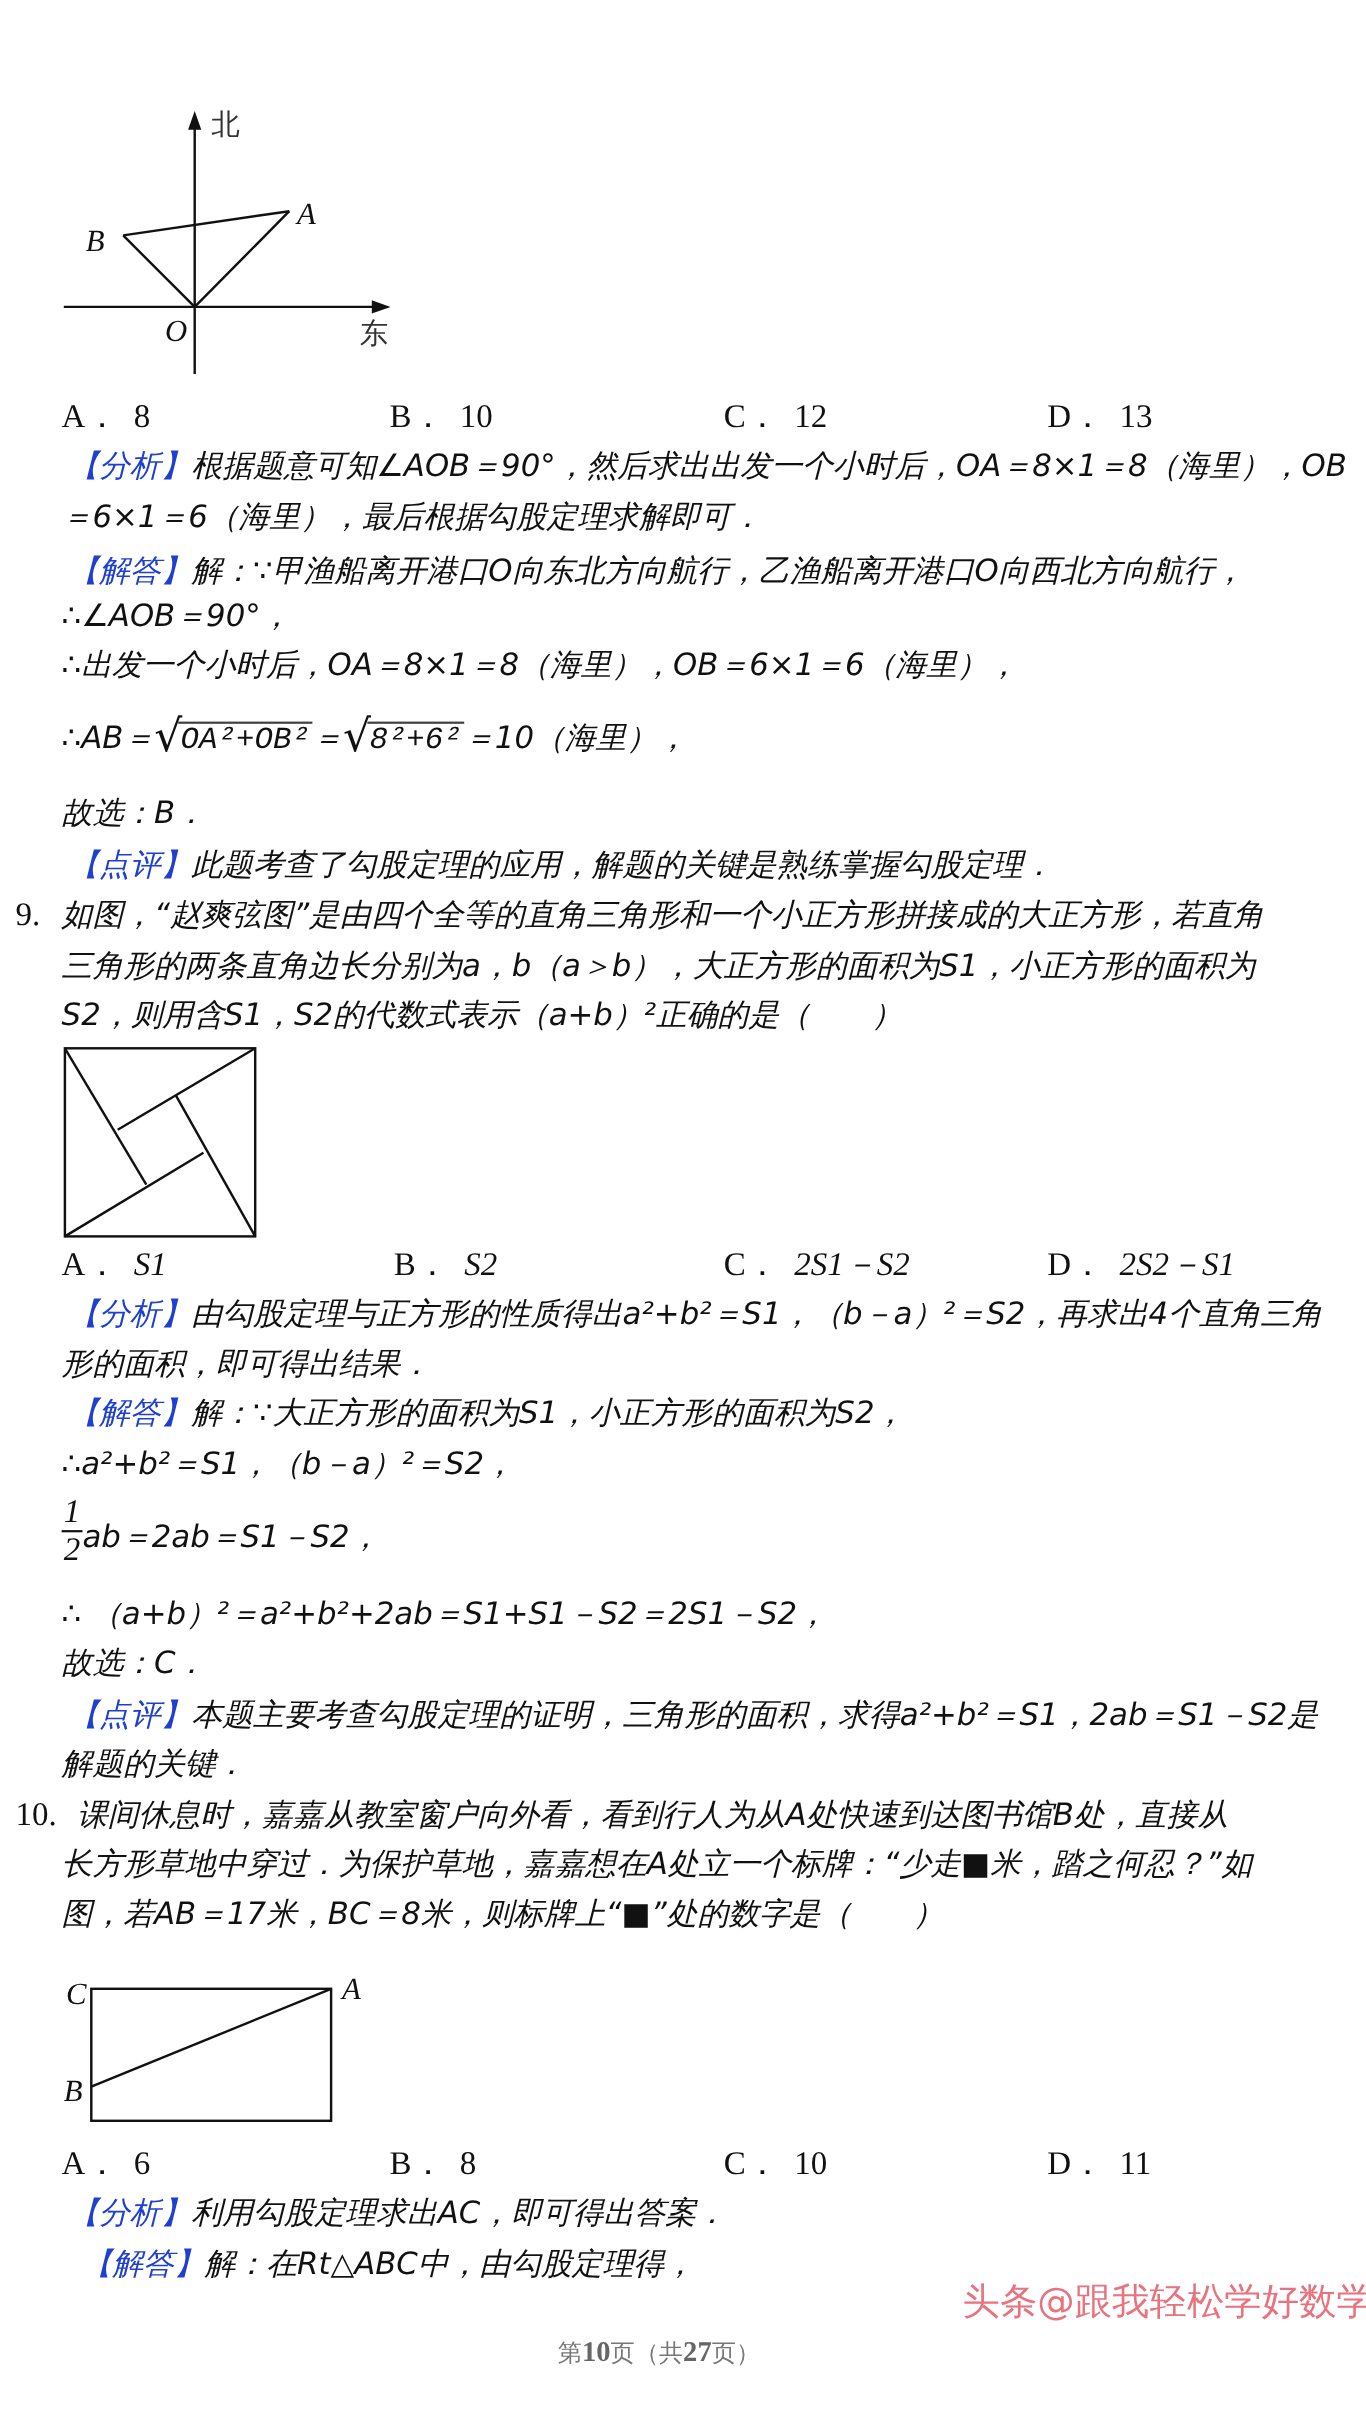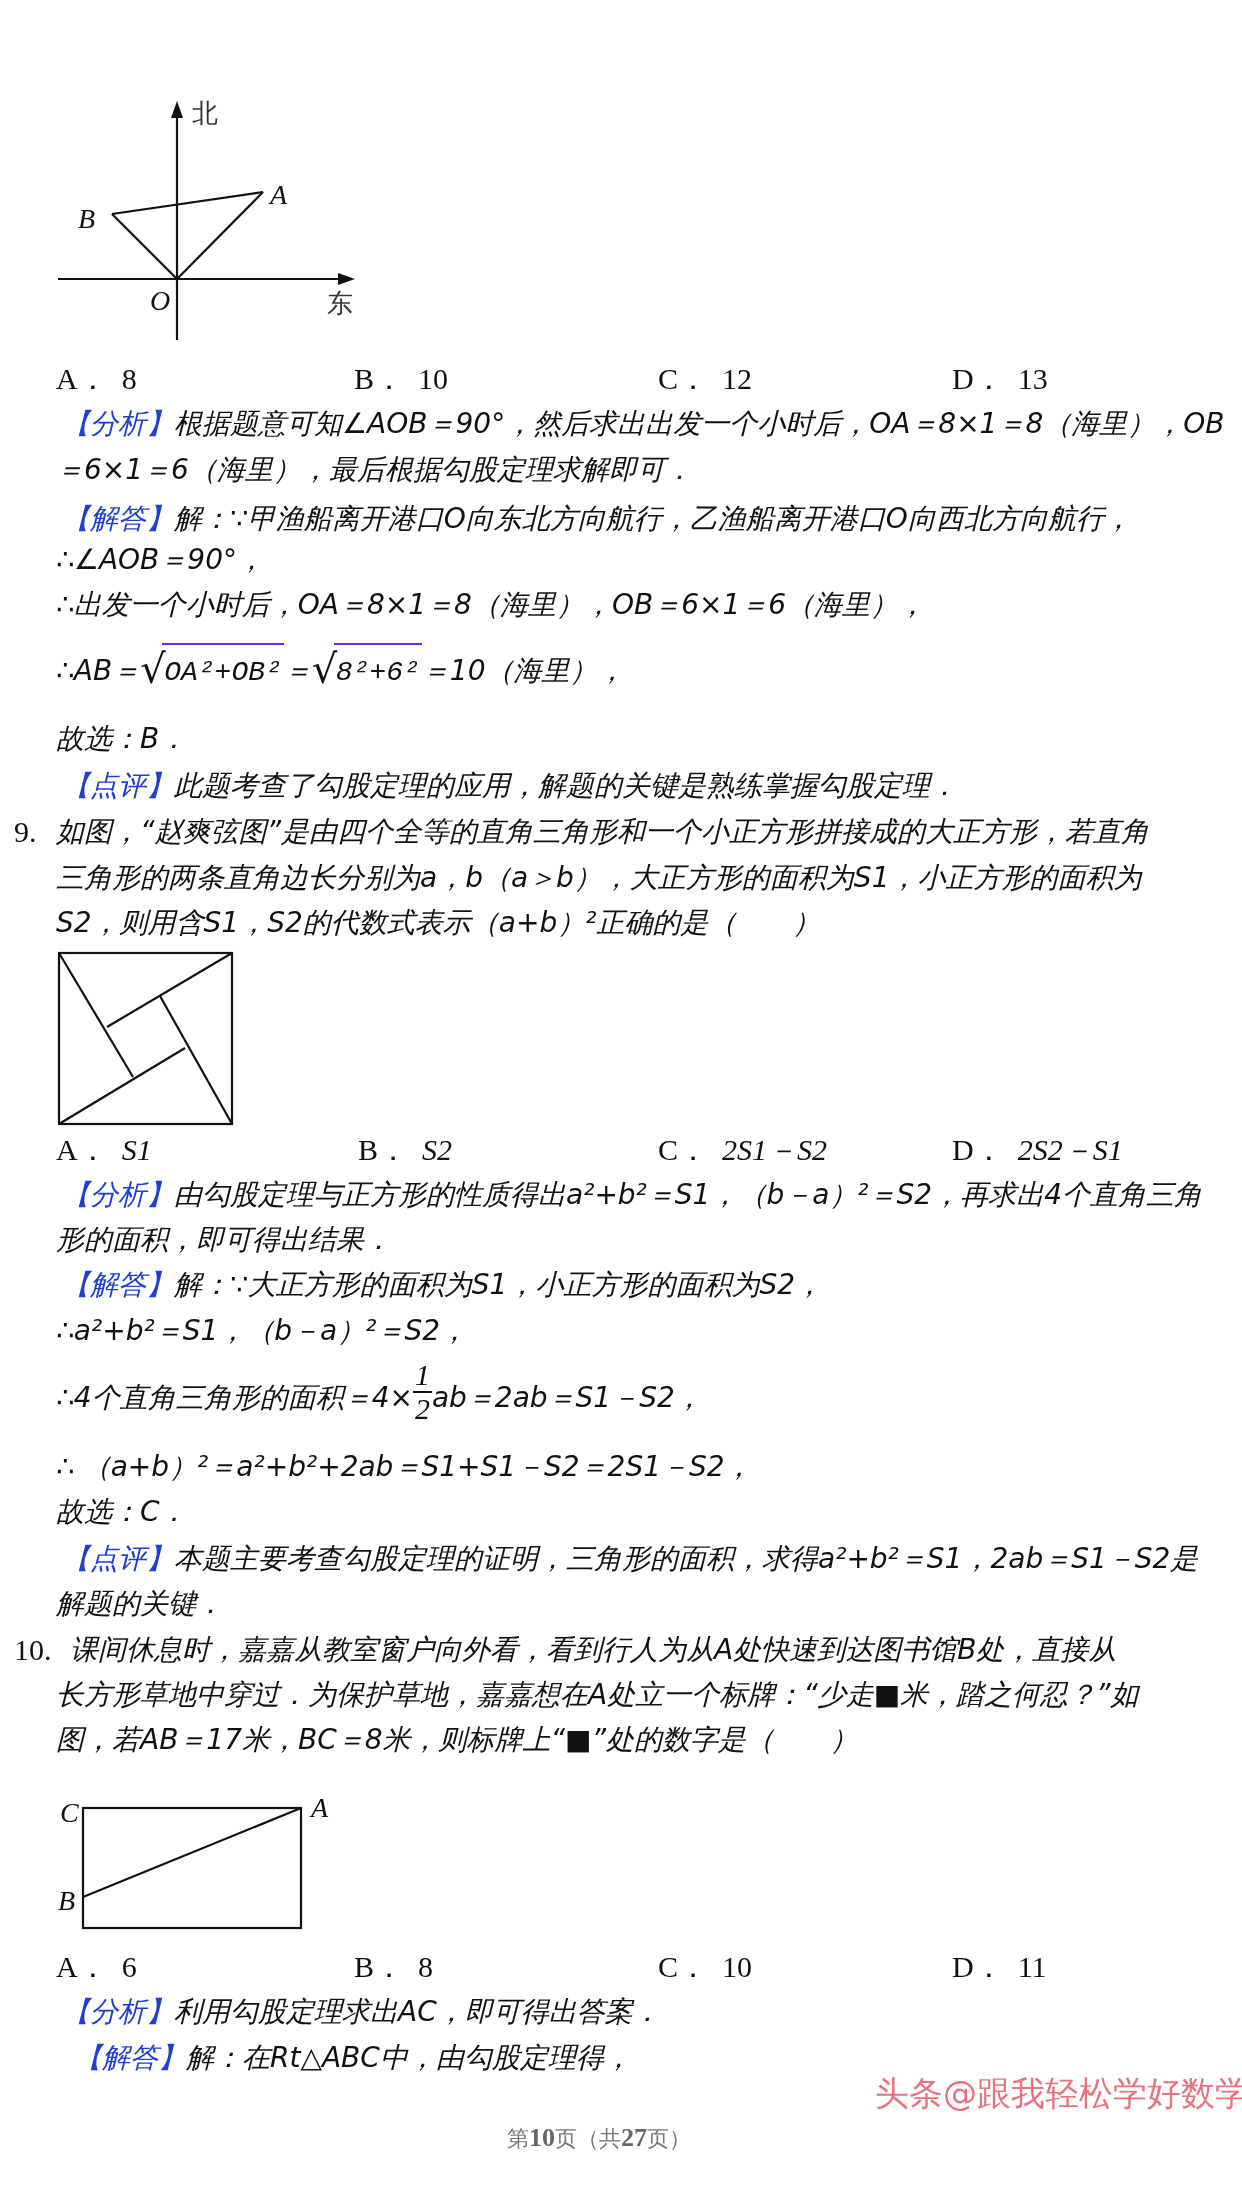--- a/index.html
+++ b/index.html
@@ -6,21 +6,21 @@
   body { width: 1242px; height: 2208px; position: relative; overflow: hidden;
          font-family: "DejaVu Sans", "Liberation Sans", sans-serif; color: #111; }
   .line { position: absolute; left: 56px; white-space: nowrap; font-size: 28px; line-height: 40px; height: 40px; font-style: italic; }
   .i { font-family: "Liberation Serif", "DejaVu Serif", serif; font-style: italic; font-size: 30px; }
   .tag { color: #1f3fd0; }
   .qnum { position: absolute; font-family: "Liberation Serif", serif; font-size: 30px; }
   .opt { position: absolute; white-space: nowrap; font-family: "Liberation Serif", "DejaVu Serif", serif; font-size: 30px; line-height: 40px; }
   .opt .val { margin-left: 14px; }
   .sqrt { display: inline-block; position: relative; padding-left: 22px; font-family: "Liberation Mono", monospace; font-size: 28px; }
   .sqrt .rad { position: absolute; left: 0; top: -6px; font-family: "DejaVu Sans", sans-serif; font-size: 40px; line-height: 44px; }
-  .sqrt .over { border-top: 2px solid #6d28d9; padding: 12px 2px 0 2px; }
+  .sqrt .over { border-top: 2px solid #404040; padding: 0 2px 0 2px; }
   .frac { display: inline-flex; flex-direction: column; align-items: center; vertical-align: middle; font-family: "Liberation Serif", serif; font-size: 30px; line-height: 32px; }
   .frac .num { border-bottom: 2px solid #111; padding: 0 2px; }
   .watermark { position: absolute; left: 875px; top: 2071px; font-size: 34px; color: #e8737f; white-space: nowrap; line-height: 44px; }
   .footer { position: absolute; left: 507px; top: 2124px; font-size: 22px; color: #777; white-space: nowrap; line-height: 28px; }
   .footer b { font-family: "Liberation Serif", serif; font-size: 26px; color: #666; }
   svg { position: absolute; overflow: visible; }
   .lbl { font-family: "Liberation Serif", serif; font-style: italic; font-size: 28px; fill: #111; }
   .cn { font-family: "DejaVu Sans", sans-serif; font-size: 26px; fill: #333; }
 </style>
 </head>
@@ -79,21 +79,21 @@
 <div class="opt" style="left:358px;top:1130px;"><span>B．</span><span class="val i">S2</span></div>
 <div class="opt" style="left:658px;top:1130px;"><span>C．</span><span class="val i">2S1－S2</span></div>
 <div class="opt" style="left:952px;top:1130px;"><span>D．</span><span class="val i">2S2－S1</span></div>
 
 <div class="line" style="left:62px;top:1175px;"><span class="tag">【分析】</span><span>由勾股定理与正方形的性质得出a²+b²＝S1，（b－a）²＝S2，再求出4个直角三角</span></div>
 <div class="line" style="top:1220px;"><span>形的面积，即可得出结果．</span></div>
 
 <div class="line" style="left:62px;top:1265px;"><span class="tag">【解答】</span><span>解：∵大正方形的面积为S1，小正方形的面积为S2，</span></div>
 <div class="line" style="top:1311px;"><span>∴a²+b²＝S1，（b－a）²＝S2，</span></div>
 <div class="line" style="top:1373px;height:60px;">
-  <span>∴4个直角三角形的面积＝4×</span><span class="frac" style="margin-top:-14px;">
+  <span class="frac" style="margin-top:-14px;">
       <span class="num">1</span>
       <span class="den">2</span>
     </span><span>ab＝2ab＝S1－S2，</span>
 </div>
 <div class="line" style="top:1447px;"><span>∴ （a+b）²＝a²+b²+2ab＝S1+S1－S2＝2S1－S2，</span></div>
 <div class="line" style="top:1492px;"><span>故选：C．</span></div>
 <div class="line" style="left:62px;top:1539px;"><span class="tag">【点评】</span><span>本题主要考查勾股定理的证明，三角形的面积，求得a²+b²＝S1，2ab＝S1－S2是</span></div>
 <div class="line" style="top:1584px;text-align:right;"><span>解题的关键．</span></div>
 
 <div class="qnum" style="left:14px;top:1630px;line-height:40px;">10.</div>

